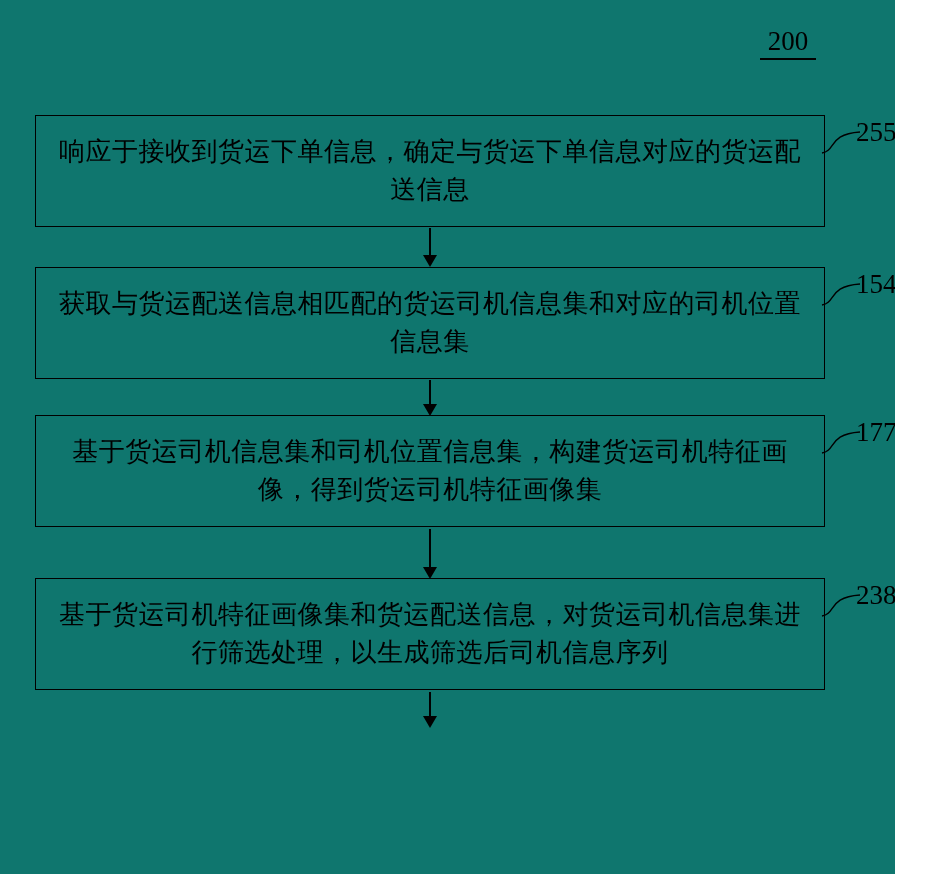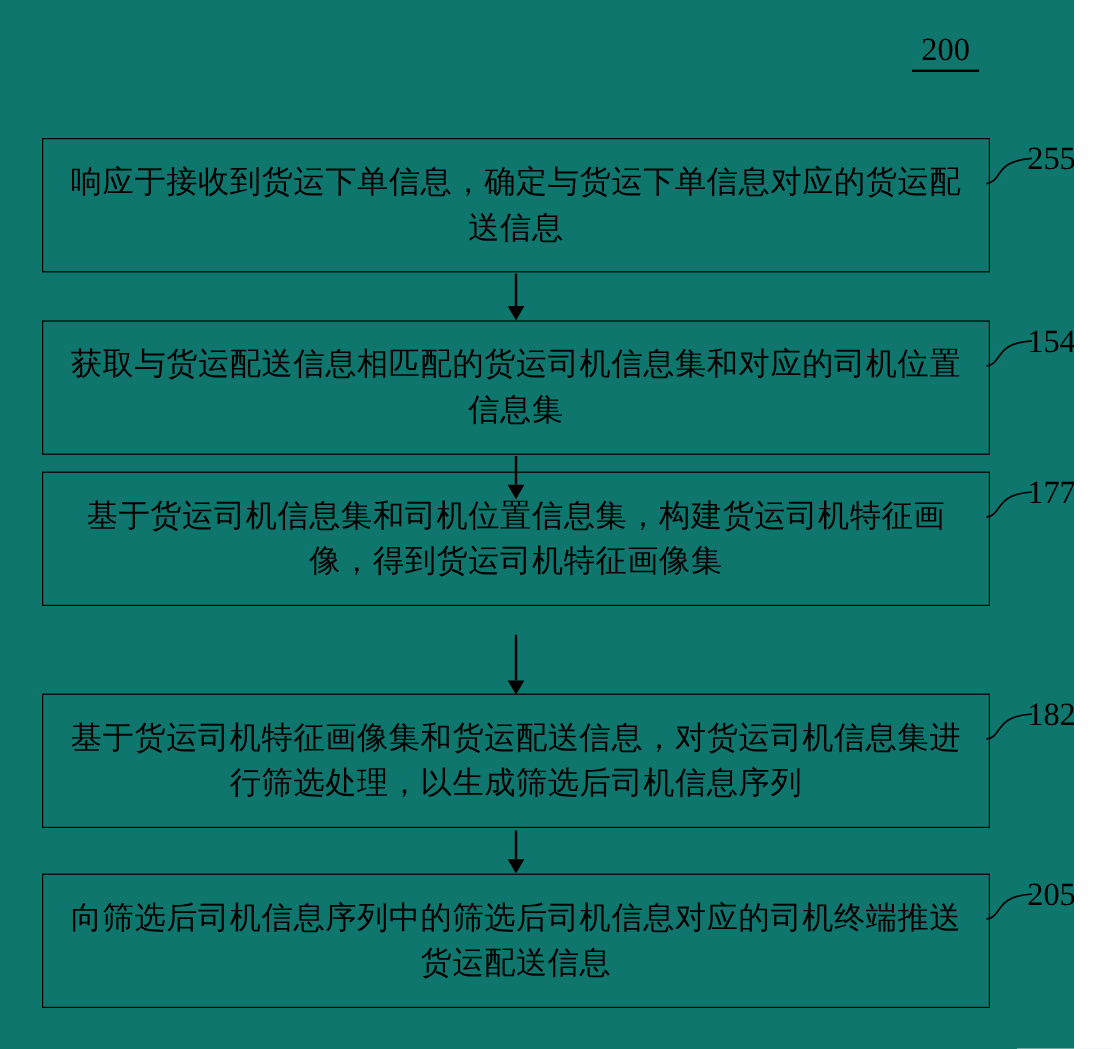--- a/index.html
+++ b/index.html
@@ -96,47 +96,38 @@
       <span class="txt">获取与货运配送信息相匹配的货运司机信息集和对应的司机位置信息集</span>
     </div>
     <svg class="leader" width="42" height="26" viewBox="0 0 42 26">
       <path d="M2,24 C16,22 8,5 40,3" fill="none" stroke="#000" stroke-width="1.4"></path>
     </svg>
     <div class="ref">154</div>
   </div>
 
   <div class="arrow" style="top:380px; height:24px;"></div>
 
-  <div class="step" style="top:393px; height:113px;">
+  <div class="step" style="top:415px; height:113px;">
     <div class="box">
       <span class="txt">基于货运司机信息集和司机位置信息集，构建货运司机特征画像，得到货运司机特征画像集</span>
     </div>
     <svg class="leader" width="42" height="26" viewBox="0 0 42 26">
       <path d="M2,24 C16,22 8,5 40,3" fill="none" stroke="#000" stroke-width="1.4"></path>
     </svg>
     <div class="ref">177</div>
   </div>
 
   <div class="arrow" style="top:529px; height:38px;"></div>
 
   <div class="step" style="top:578px; height:112px;">
     <div class="box">
       <span class="txt">基于货运司机特征画像集和货运配送信息，对货运司机信息集进行筛选处理，以生成筛选后司机信息序列</span>
     </div>
     <svg class="leader" width="42" height="26" viewBox="0 0 42 26">
       <path d="M2,24 C16,22 8,5 40,3" fill="none" stroke="#000" stroke-width="1.4"></path>
     </svg>
-    <div class="ref">182</div>
+    <div class="ref">238</div>
   </div>
 
   <div class="arrow" style="top:692px; height:24px;"></div>
 
-  <div class="step" style="top:728px; height:112px;">
-    <div class="box">
-      <span class="txt">向筛选后司机信息序列中的筛选后司机信息对应的司机终端推送货运配送信息</span>
-    </div>
-    <svg class="leader" width="42" height="26" viewBox="0 0 42 26">
-      <path d="M2,24 C16,22 8,5 40,3" fill="none" stroke="#000" stroke-width="1.4"></path>
-    </svg>
-    <div class="ref">205</div>
-  </div>
 
 </div>
 
 </body></html>

